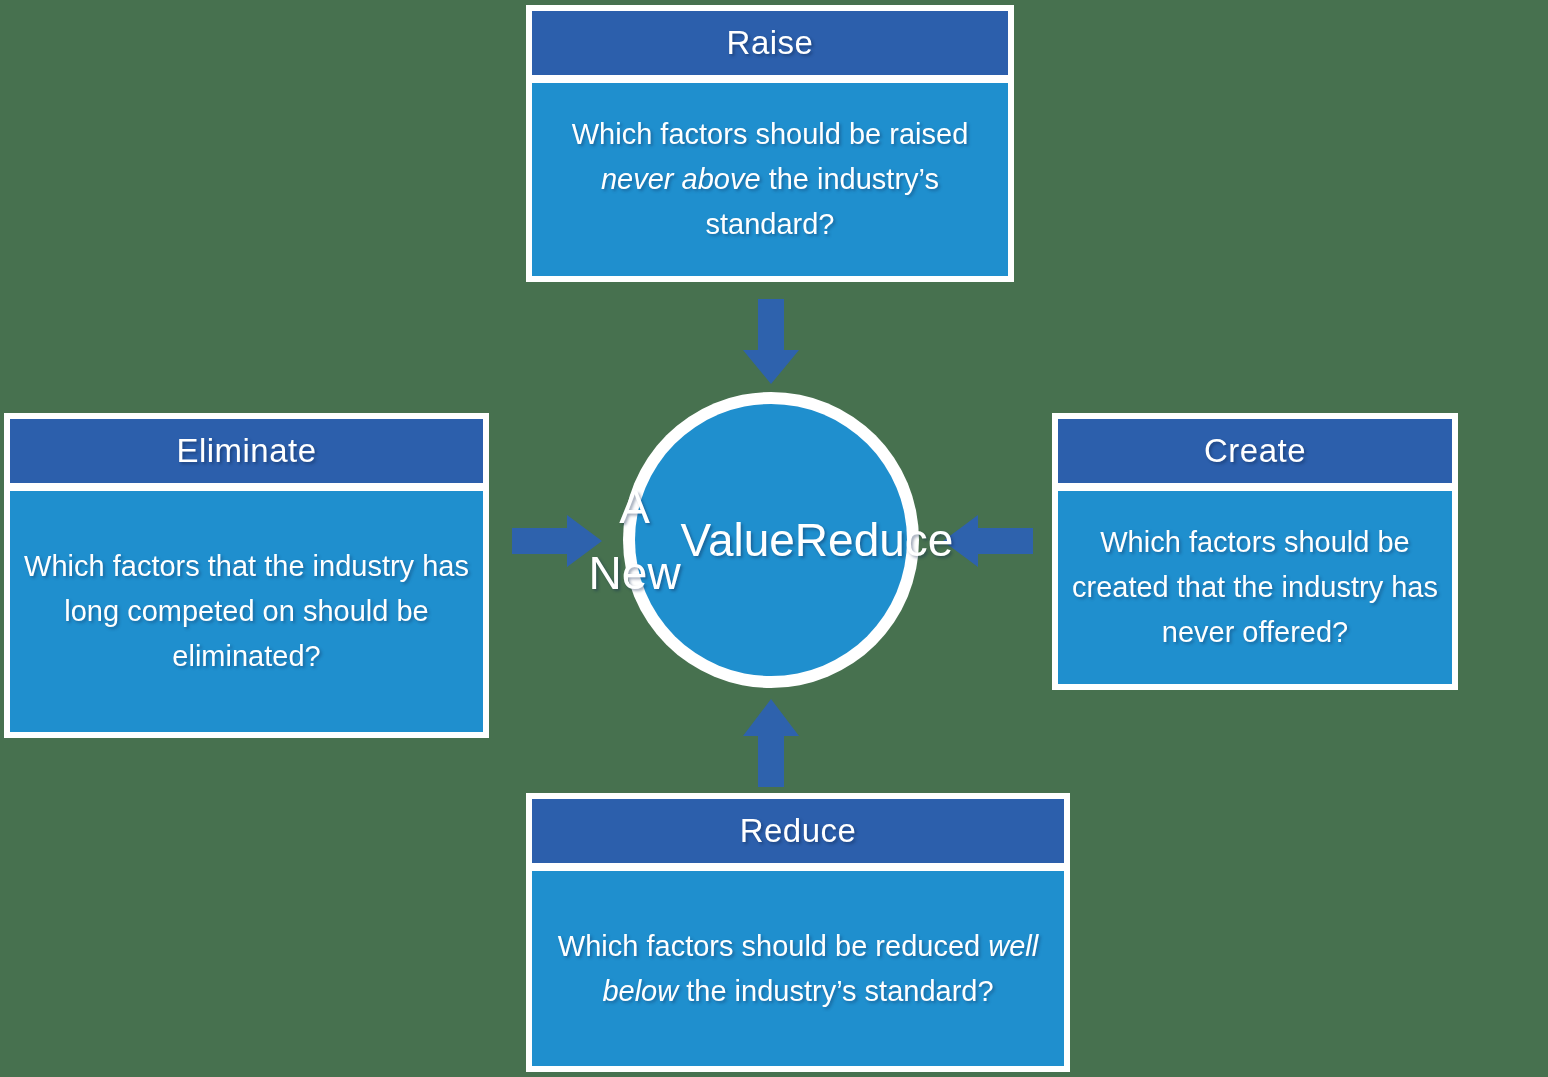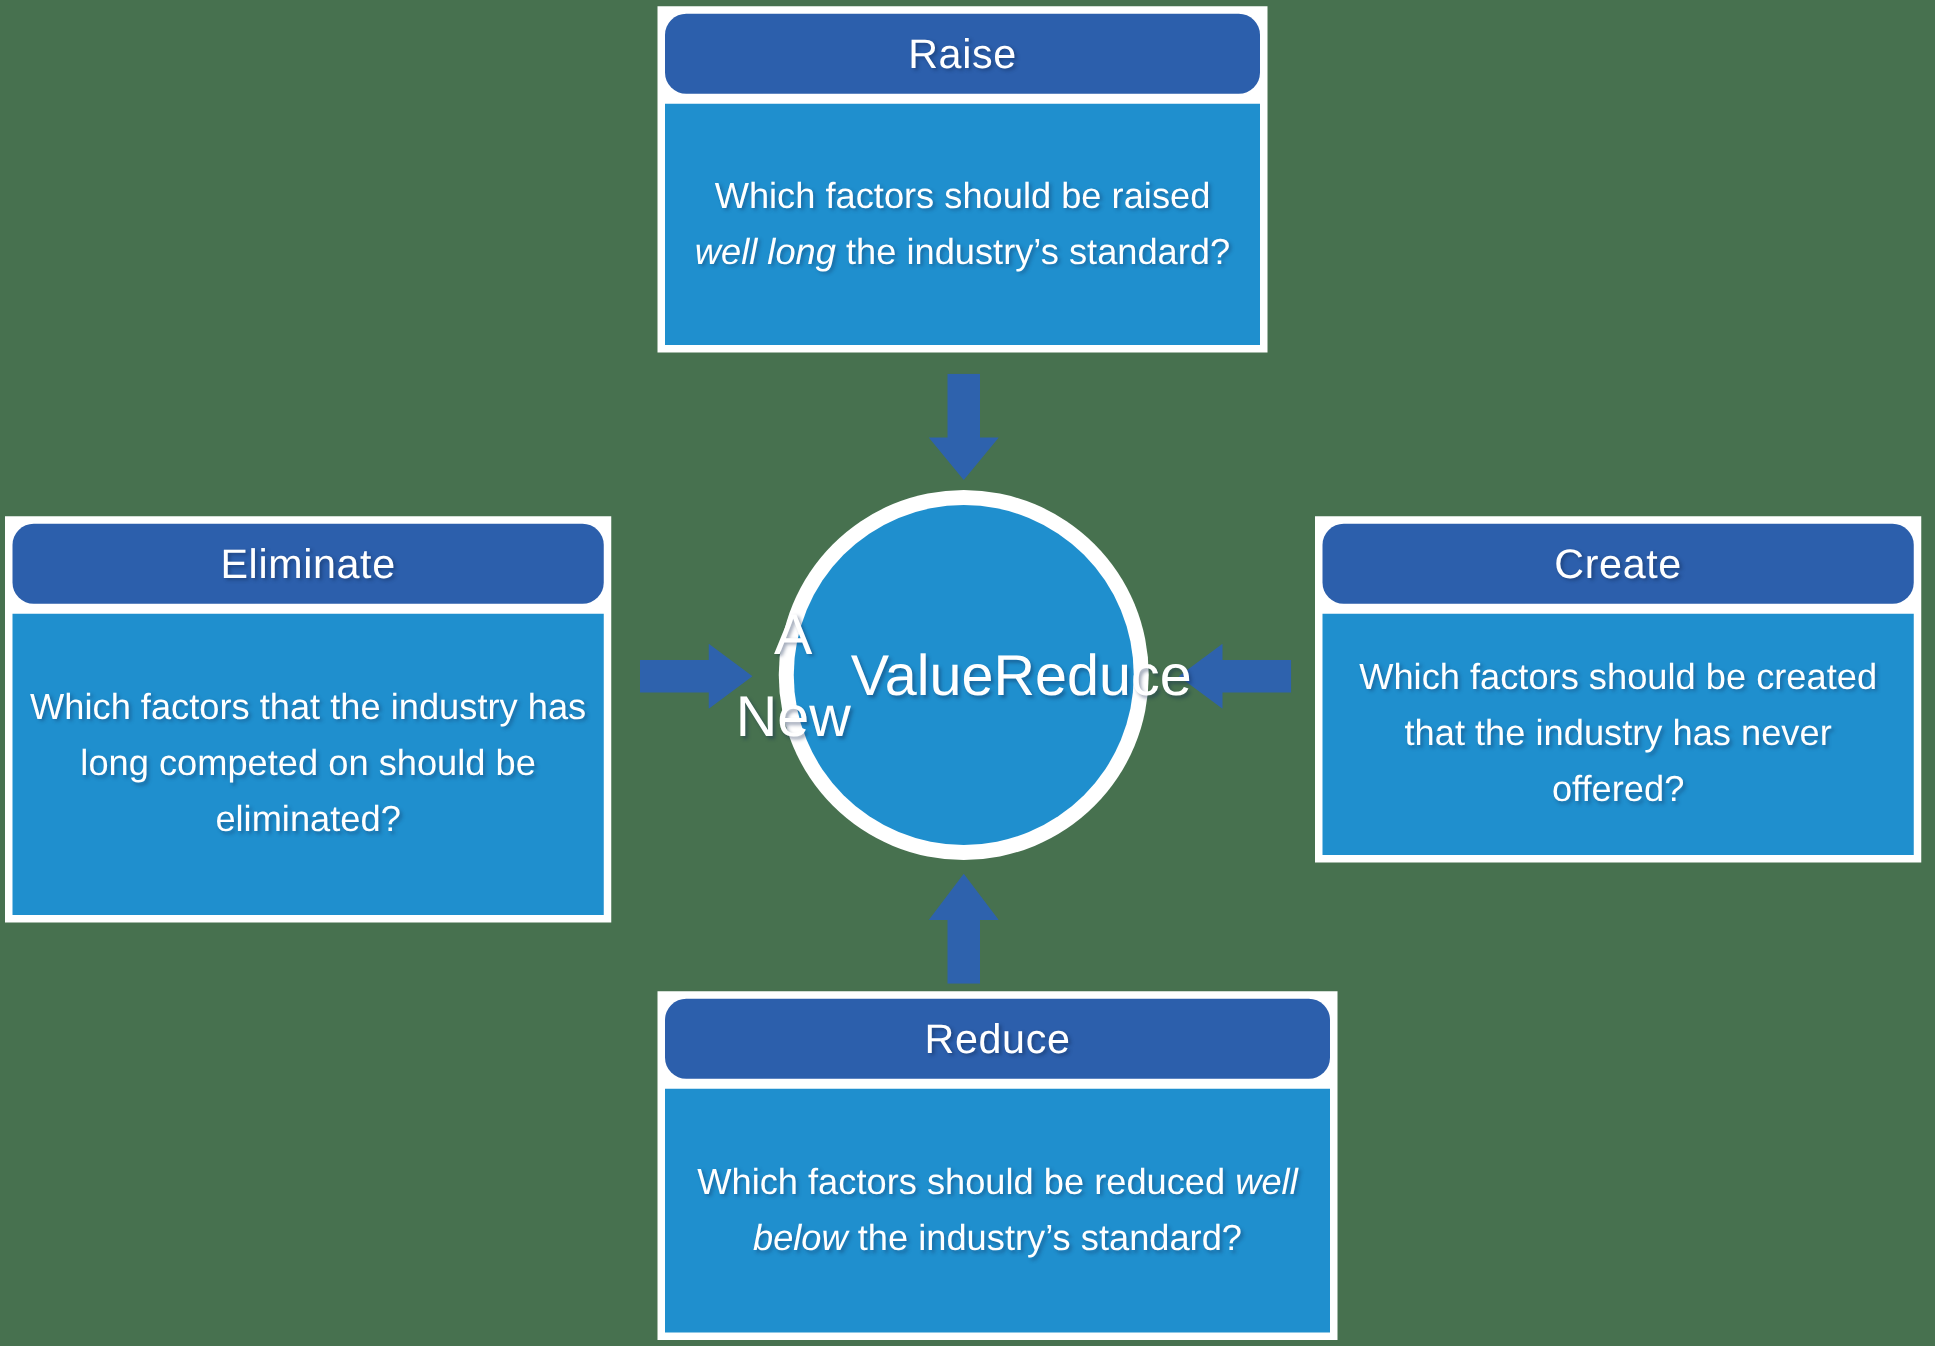--- a/index.html
+++ b/index.html
@@ -32,39 +32,38 @@
   .box-header {
     flex: 0 0 64px;
     background: var(--header-blue);
     color: var(--text-white);
     display: flex;
     align-items: center;
     justify-content: center;
     font-size: 33px;
     letter-spacing: 0.5px;
     text-shadow: 2px 2px 3px rgba(16, 38, 78, 0.45);
-    border-radius: 17px;
   }
   .box-body {
     flex: 1 1 auto;
     background: var(--body-blue);
     color: var(--text-white);
     display: flex;
     align-items: center;
     justify-content: center;
     text-align: center;
     font-size: 29px;
     line-height: 45px;
     padding: 0 14px;
     text-shadow: 2px 2px 3px rgba(16, 38, 78, 0.35);
   }
   .box-body em { font-style: italic; }
   #box-raise     { left: 526px;  top: 5px;   width: 488px; height: 277px; }
   #box-eliminate { left: 4px;    top: 413px; width: 485px; height: 325px; }
-  #box-create    { left: 1052px; top: 413px; width: 485px; height: 277px; }
+  #box-create    { left: 1052px; top: 413px; width: 406px; height: 277px; }
   #box-reduce    { left: 526px;  top: 793px; width: 544px; height: 279px; }
   .circle-outer {
     position: absolute;
     left: 623px; top: 392px;
     width: 296px; height: 296px;
     border-radius: 50%;
     background: var(--border-white);
     display: flex;
     align-items: center;
     justify-content: center;
@@ -93,21 +92,21 @@
 </head>
 <body>
 
 <div class="stage">
 
   <div class="box" id="box-raise">
     <div class="box-header">
       <span>Raise</span>
     </div>
     <div class="box-body">
-      <span><span>Which factors should be raised </span><em>well long</em><span> the industry’s standard?</span></span>
+      <span><span>Which factors should be raised </span><em>never above</em><span> the industry’s standard?</span></span>
     </div>
   </div>
 
   <div class="box" id="box-eliminate">
     <div class="box-header">
       <span>Eliminate</span>
     </div>
     <div class="box-body">
       <span><span>Which factors that the industry has long competed on should be eliminated?</span></span>
     </div>

